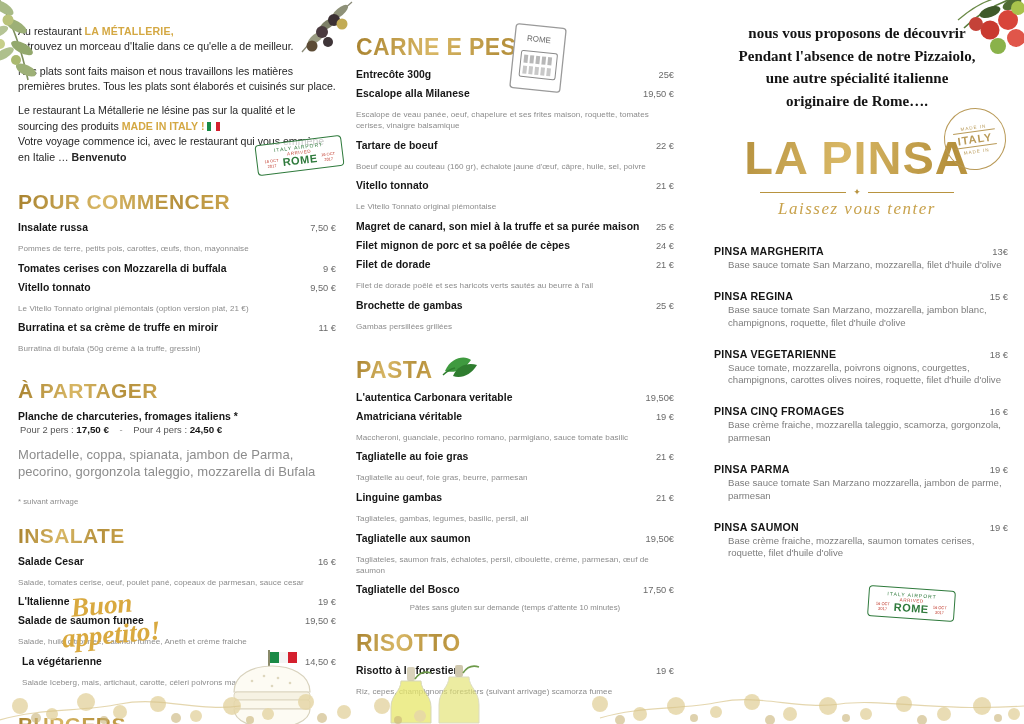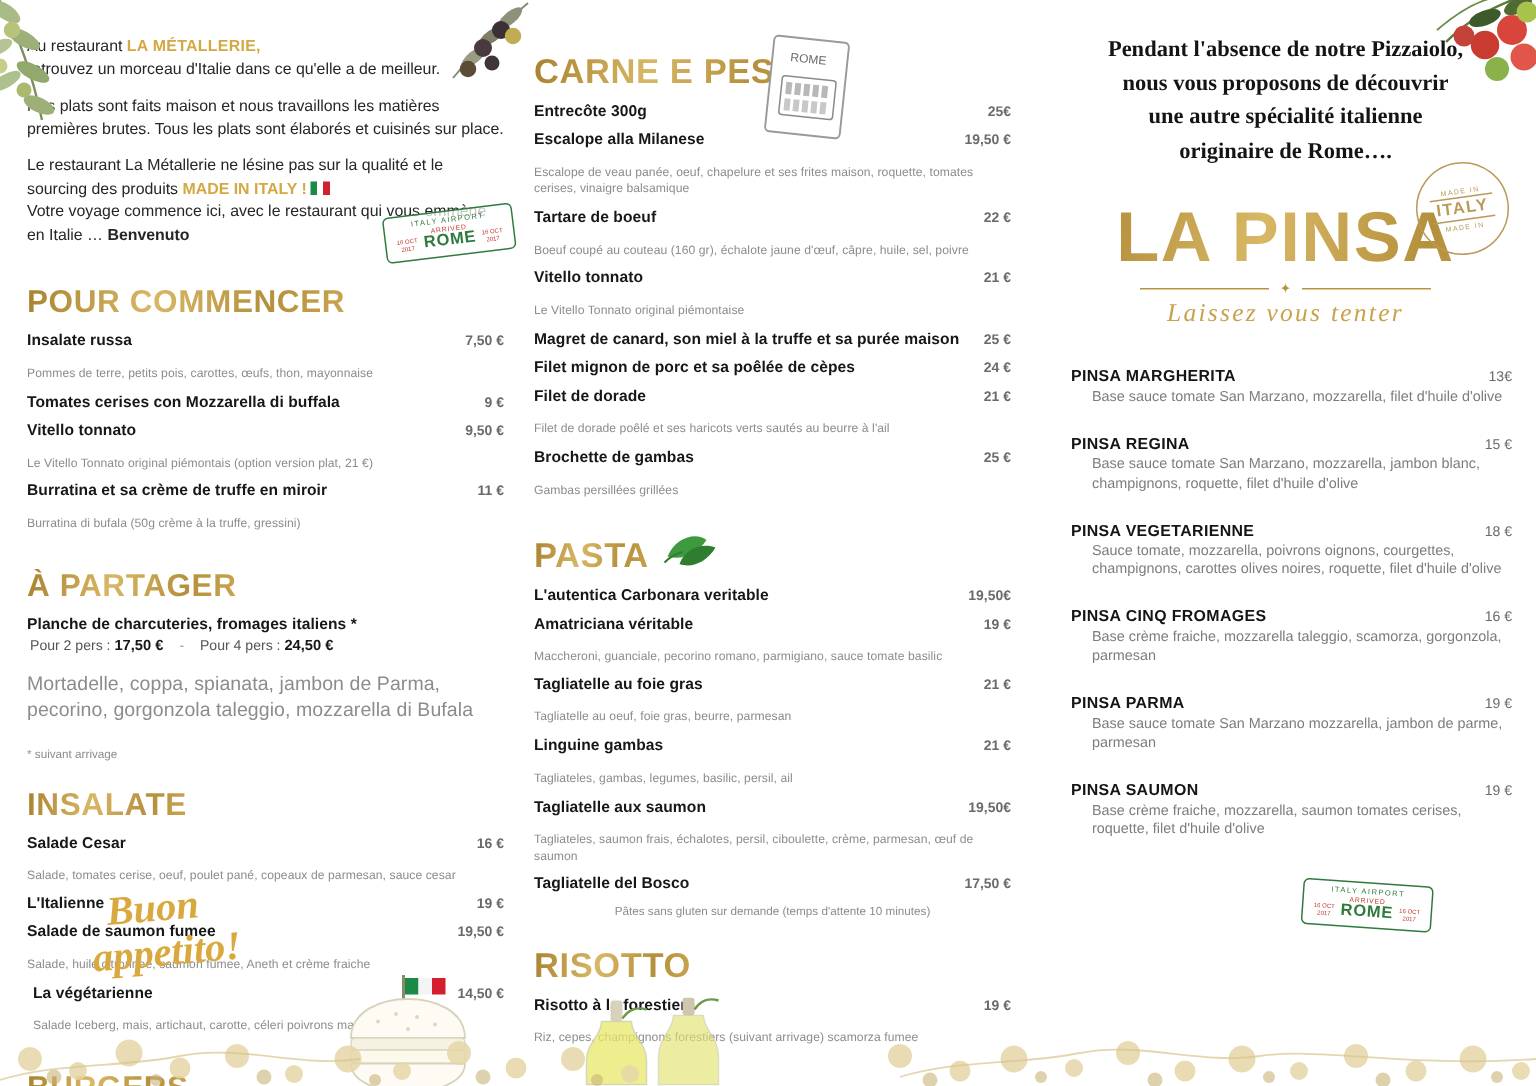--- a/index.html
+++ b/index.html
@@ -40,21 +40,21 @@
     -webkit-text-fill-color: transparent;
     margin: 16px 0 8px 0;
     display: inline-block;
   }
   .head-row { display: flex; align-items: center; gap: 8px; }
 
   
   .item { margin-bottom: 8px; }
   .item-row { display: flex; justify-content: space-between; align-items: baseline; gap: 8px; }
   .item-name { font-size: 10.4px; font-weight: 700; color: #171717; letter-spacing: .05px; }
-  .item-price { font-size: 9.3px; color: #6a6a6a; white-space: nowrap; font-weight: 700; }
+  .item-price { font-size: 9.3px; color: #6a6a6a; white-space: nowrap; font-weight: 400; }
   .item-desc { font-size: 8.1px; color: #8c8c8c; line-height: 1.33; margin-top: 11px; letter-spacing: .05px; }
   .note { font-size: 7.8px; color: #8c8c8c; margin: 6px 0 2px 0; }
   .note.center { text-align: center; }
 
   
   .pers-line { font-size: 9.4px; color: #555; margin: 2px 0 6px 2px; }
   .pers-line b { color: #171717; font-size: 9.8px; }
   .pers-sep { color: #999; padding: 0 8px; }
 
   
@@ -72,21 +72,21 @@
   .pinsa-divider { display: flex; align-items: center; justify-content: center; gap: 7px; margin-top: 2px; }
   .pinsa-divider .ln { width: 86px; height: 1px; background: #b8933f; }
   .pinsa-divider .dia { color: #b8933f; font-size: 9px; }
   .pinsa-tagline {
     text-align: center; margin-top: 2px; font-style: italic;
     font-family: "Liberation Serif", serif; font-size: 17px; color: #c8a24c;
     letter-spacing: 1.5px;
   }
   .pinsa-list { margin-top: 26px; padding-left: 14px; padding-right: 6px; }
   .pinsa-item { margin-bottom: 18px; }
-  .pinsa-row { display: flex; justify-content: space-between; align-items: flex-start; gap: 0; }
+  .pinsa-row { display: flex; justify-content: space-between; align-items: flex-end; gap: 0; }
   .pinsa-name { font-size: 10.6px; font-weight: 700; letter-spacing: .25px; color: #151515; }
   .pinsa-price { font-size: 9.4px; color: #6a6a6a; white-space: nowrap; }
   .pinsa-desc { font-size: 9.6px; color: #7d7d7d; line-height: 1.34; margin-top: 2px; padding-left: 14px; }
 
   
   .buon {
     position: absolute; left: 38px; top: 592px; width: 130px;
     font-family: "Liberation Serif", serif; font-style: italic; font-weight: 700;
     color: #d9a93f; font-size: 27px; line-height: 1.0; transform: rotate(-5deg);
     text-align: center;
@@ -384,22 +384,22 @@
           </div>
       </div>
       
       
     </div>
 
   </div>
 
   <div class="col col-3">
     <div class="pinsa-intro">
+      <div>nous vous proposons de découvrir</div>
       <div>Pendant l'absence de notre Pizzaiolo,</div>
-      <div>nous vous proposons de découvrir</div>
       <div>une autre spécialité italienne</div>
       <div>originaire de Rome….</div>
     </div>
 
     <div class="pinsa-logo">LA PINSA</div>
     <div class="pinsa-divider">
       <span class="ln"></span>
       <span class="dia">✦</span>
       <span class="ln"></span>
     </div>

